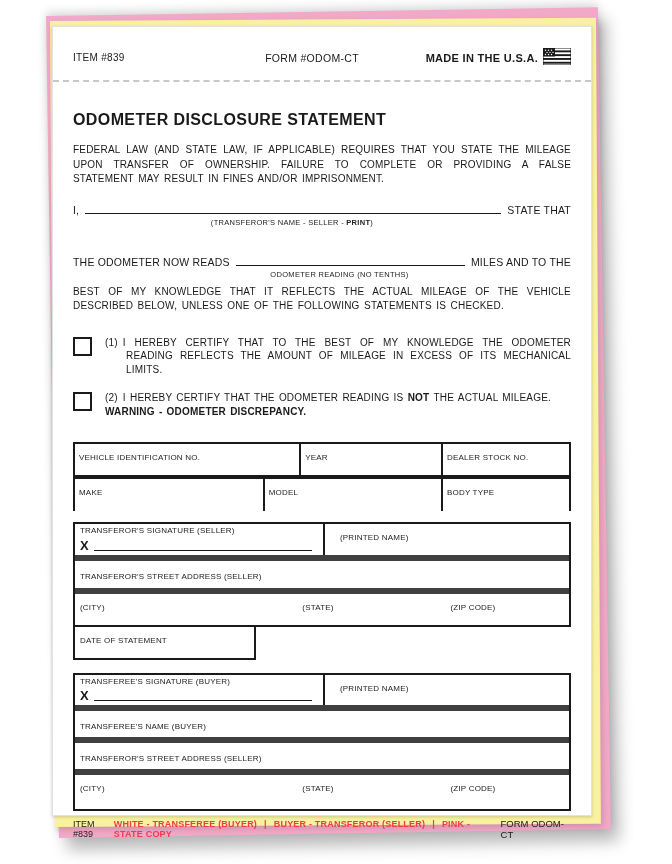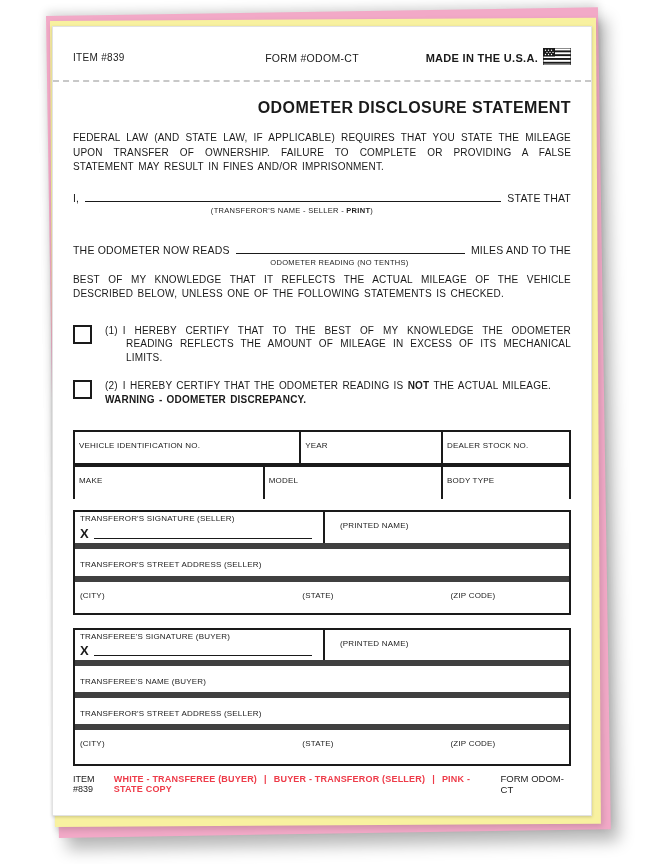--- a/index.html
+++ b/index.html
@@ -18,21 +18,21 @@
                   padding:21px 20px 0 20px; }
 
   
   .top-row { display:flex; align-items:center; font-size:10px; letter-spacing:.3px; }
   .top-left  { width:160px; }
   .top-center{ flex:1; text-align:center; font-size:10.5px; }
   .top-right { width:180px; display:flex; align-items:center; justify-content:flex-end; gap:5px; font-weight:bold; font-size:11px; }
   .flag { display:inline-block; }
   .perforation { border-top:2px dashed #c8c8c8; margin:13px -20px 0 -20px; }
 
-  .title { text-align:right; font-weight:bold; font-size:16px; letter-spacing:.4px; margin-top:17px; }
+  .title { text-align:left; font-weight:bold; font-size:16px; letter-spacing:.4px; margin-top:29px; }
 
   .intro { margin-top:14px; font-size:10px; line-height:14.5px; text-align:justify; letter-spacing:.2px; word-spacing:1.5px; }
 
   .fill-line { display:flex; align-items:baseline; font-size:10.5px; letter-spacing:.2px; white-space:nowrap; }
   .blank { flex:1; border-bottom:1.5px solid #1a1a1a; margin:0 6px; height:13px; }
   .decl { margin-top:14px; }
   .cap { font-size:7.5px; letter-spacing:.3px; text-align:center; margin-top:2px; color:#222; }
   .cap-decl { margin-right:60px; }
   .cap-odo  { margin-left:150px; margin-right:115px; }
   .odo { margin-top:26px; }
@@ -191,20 +191,23 @@
       </div>
       <div class="blk-row wide-row">
         <span class="field-label">TRANSFEROR'S STREET ADDRESS (SELLER)</span>
       </div>
       <div class="blk-row csz-row">
         <div class="csz-cell"><span class="field-label">(CITY)</span></div>
         <div class="csz-cell"><span class="field-label">(STATE)</span></div>
         <div class="csz-cell"><span class="field-label">(ZIP CODE)</span></div>
       </div>
     </div>
+    <div class="date-box">
+      <span class="field-label">DATE OF STATEMENT</span>
+    </div>
 
     <div class="blk t2">
       <div class="blk-row sig-row">
         <div class="sig-cell">
           <span class="field-label">TRANSFEREE'S SIGNATURE (BUYER)</span>
           <span class="xrow">
             <span class="xmark">X</span>
             <span class="xline"></span>
           </span>
         </div>

